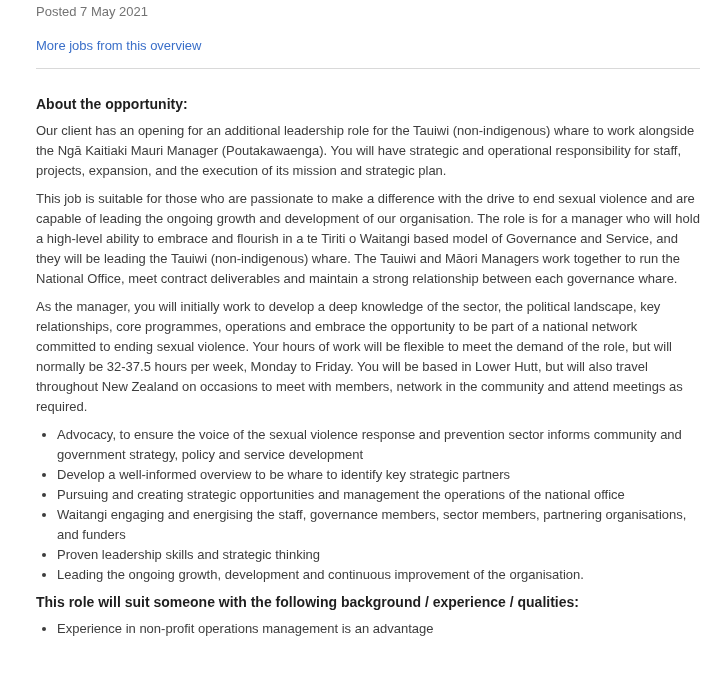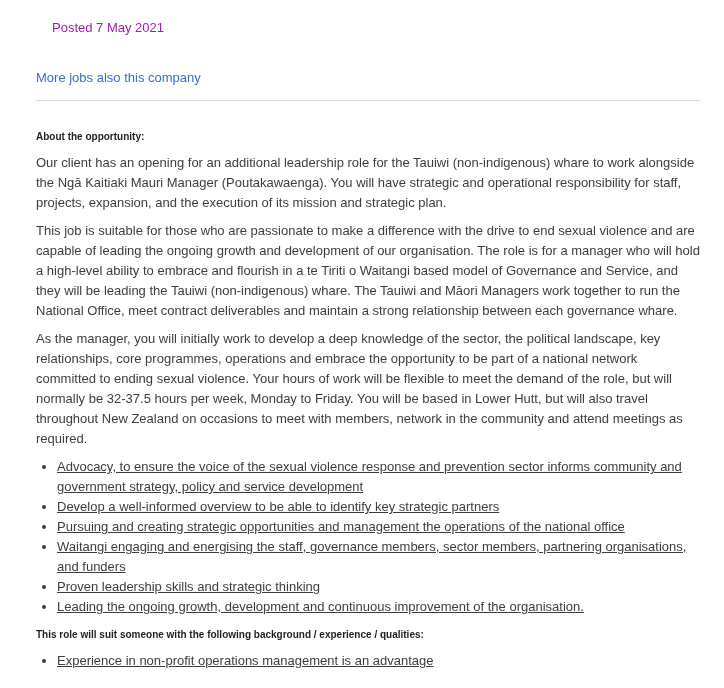--- a/index.html
+++ b/index.html
@@ -14,91 +14,90 @@
     color: #3d3d3d;
   }
   .page {
     box-sizing: border-box;
     width: 724px;
     padding: 2px 24px 0 36px;
   }
   .content { width: 664px; }
 
   .posted {
-    margin: 16px;
+    margin: 0;
     line-height: 20px;
-    color: #a21caf;
+    color: #737373;
   }
   .more-link {
     display: inline-block;
     margin-top: 14px;
     line-height: 20px;
     color: #3a6fc9;
     text-decoration: none;
     cursor: pointer;
   }
   hr.divider {
     border: 0;
     border-top: 1px solid #d9d9d9;
     margin: 12px 0 0 0;
   }
 
   h2.section-heading {
-    font-size: 10px;
+    font-size: 14px;
     font-weight: 700;
     color: #1f1f1f;
     line-height: 17px;
     margin: 9px 0 0 0;
   }
   h2.section-heading.first {
     margin-top: 27px;
   }
 
   p.body-para {
     margin: 8px 0 0 0;
     line-height: 20px;
   }
 
   ul.bullet-list {
     margin: 8px 0 0 0;
     padding: 0 0 0 21px;
     list-style: disc;
-    text-decoration: underline;
   }
   ul.bullet-list li {
     line-height: 20px;
     margin: 0;
   }
 </style>
 </head>
 <body>
 
 <div class="page">
   <div class="content">
 
     <p class="posted">Posted 7 May 2021</p>
 
-    <a class="more-link" href="#">More jobs also this company</a>
+    <a class="more-link" href="#">More jobs from this overview</a>
 
     <hr class="divider">
 
     <section>
       <h2 class="section-heading first">About the opportunity:</h2>
       <p class="body-para">Our client has an opening for an additional leadership role for the Tauiwi (non-indigenous) whare to work alongside the Ngā Kaitiaki Mauri Manager (Poutakawaenga). You will have strategic and operational responsibility for staff, projects, expansion, and the execution of its mission and strategic plan.</p>
       <p class="body-para">This job is suitable for those who are passionate to make a difference with the drive to end sexual violence and are capable of leading the ongoing growth and development of our organisation. The role is for a manager who will hold a high-level ability to embrace and flourish in a te Tiriti o Waitangi based model of Governance and Service, and they will be leading the Tauiwi (non-indigenous) whare. The Tauiwi and Māori Managers work together to run the National Office, meet contract deliverables and maintain a strong relationship between each governance whare.</p>
     </section>
 
     <section>
       <p class="body-para">As the manager, you will initially work to develop a deep knowledge of the sector, the political landscape, key relationships, core programmes, operations and embrace the opportunity to be part of a national network committed to ending sexual violence. Your hours of work will be flexible to meet the demand of the role, but will normally be 32-37.5 hours per week, Monday to Friday. You will be based in Lower Hutt, but will also travel throughout New Zealand on occasions to meet with members, network in the community and attend meetings as required.</p>
     </section>
 
     <section>
       <ul class="bullet-list">
         <li>Advocacy, to ensure the voice of the sexual violence response and prevention sector informs community and government strategy, policy and service development</li>
-        <li>Develop a well-informed overview to be able to identify key strategic partners</li>
+        <li>Develop a well-informed overview to be whare to identify key strategic partners</li>
         <li>Pursuing and creating strategic opportunities and management the operations of the national office</li>
         <li>Waitangi engaging and energising the staff, governance members, sector members, partnering organisations, and funders</li>
         <li>Proven leadership skills and strategic thinking</li>
         <li>Leading the ongoing growth, development and continuous improvement of the organisation.</li>
       </ul>
     </section>
 
     <section>
       <h2 class="section-heading">This role will suit someone with the following background / experience / qualities:</h2>
       <ul class="bullet-list">

